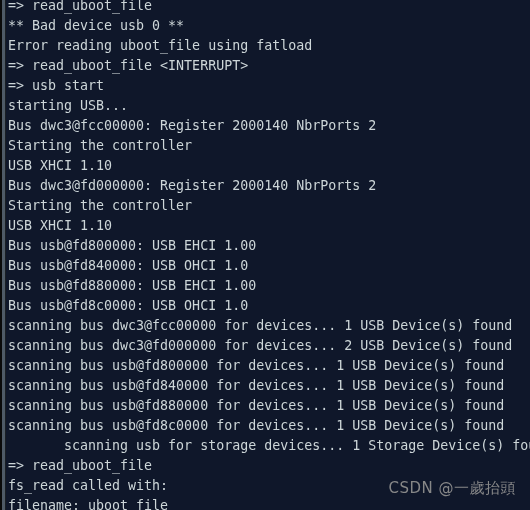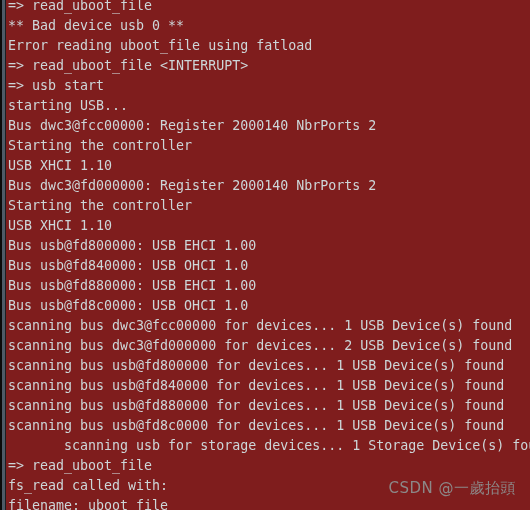--- a/index.html
+++ b/index.html
@@ -10,21 +10,21 @@
   body {
     width: 530px;
     height: 510px;
     overflow: hidden;
     font-family: "DejaVu Sans Mono", monospace;
   }
   #terminal-window {
     position: relative;
     width: 530px;
     height: 510px;
-    background: #7f1d1d;
+    background: #0f172a;
     overflow: hidden;
   }
   
   #left-border {
     position: absolute;
     left: 0;
     top: 0;
     width: 6px;
     height: 510px;
     background: #000000;

